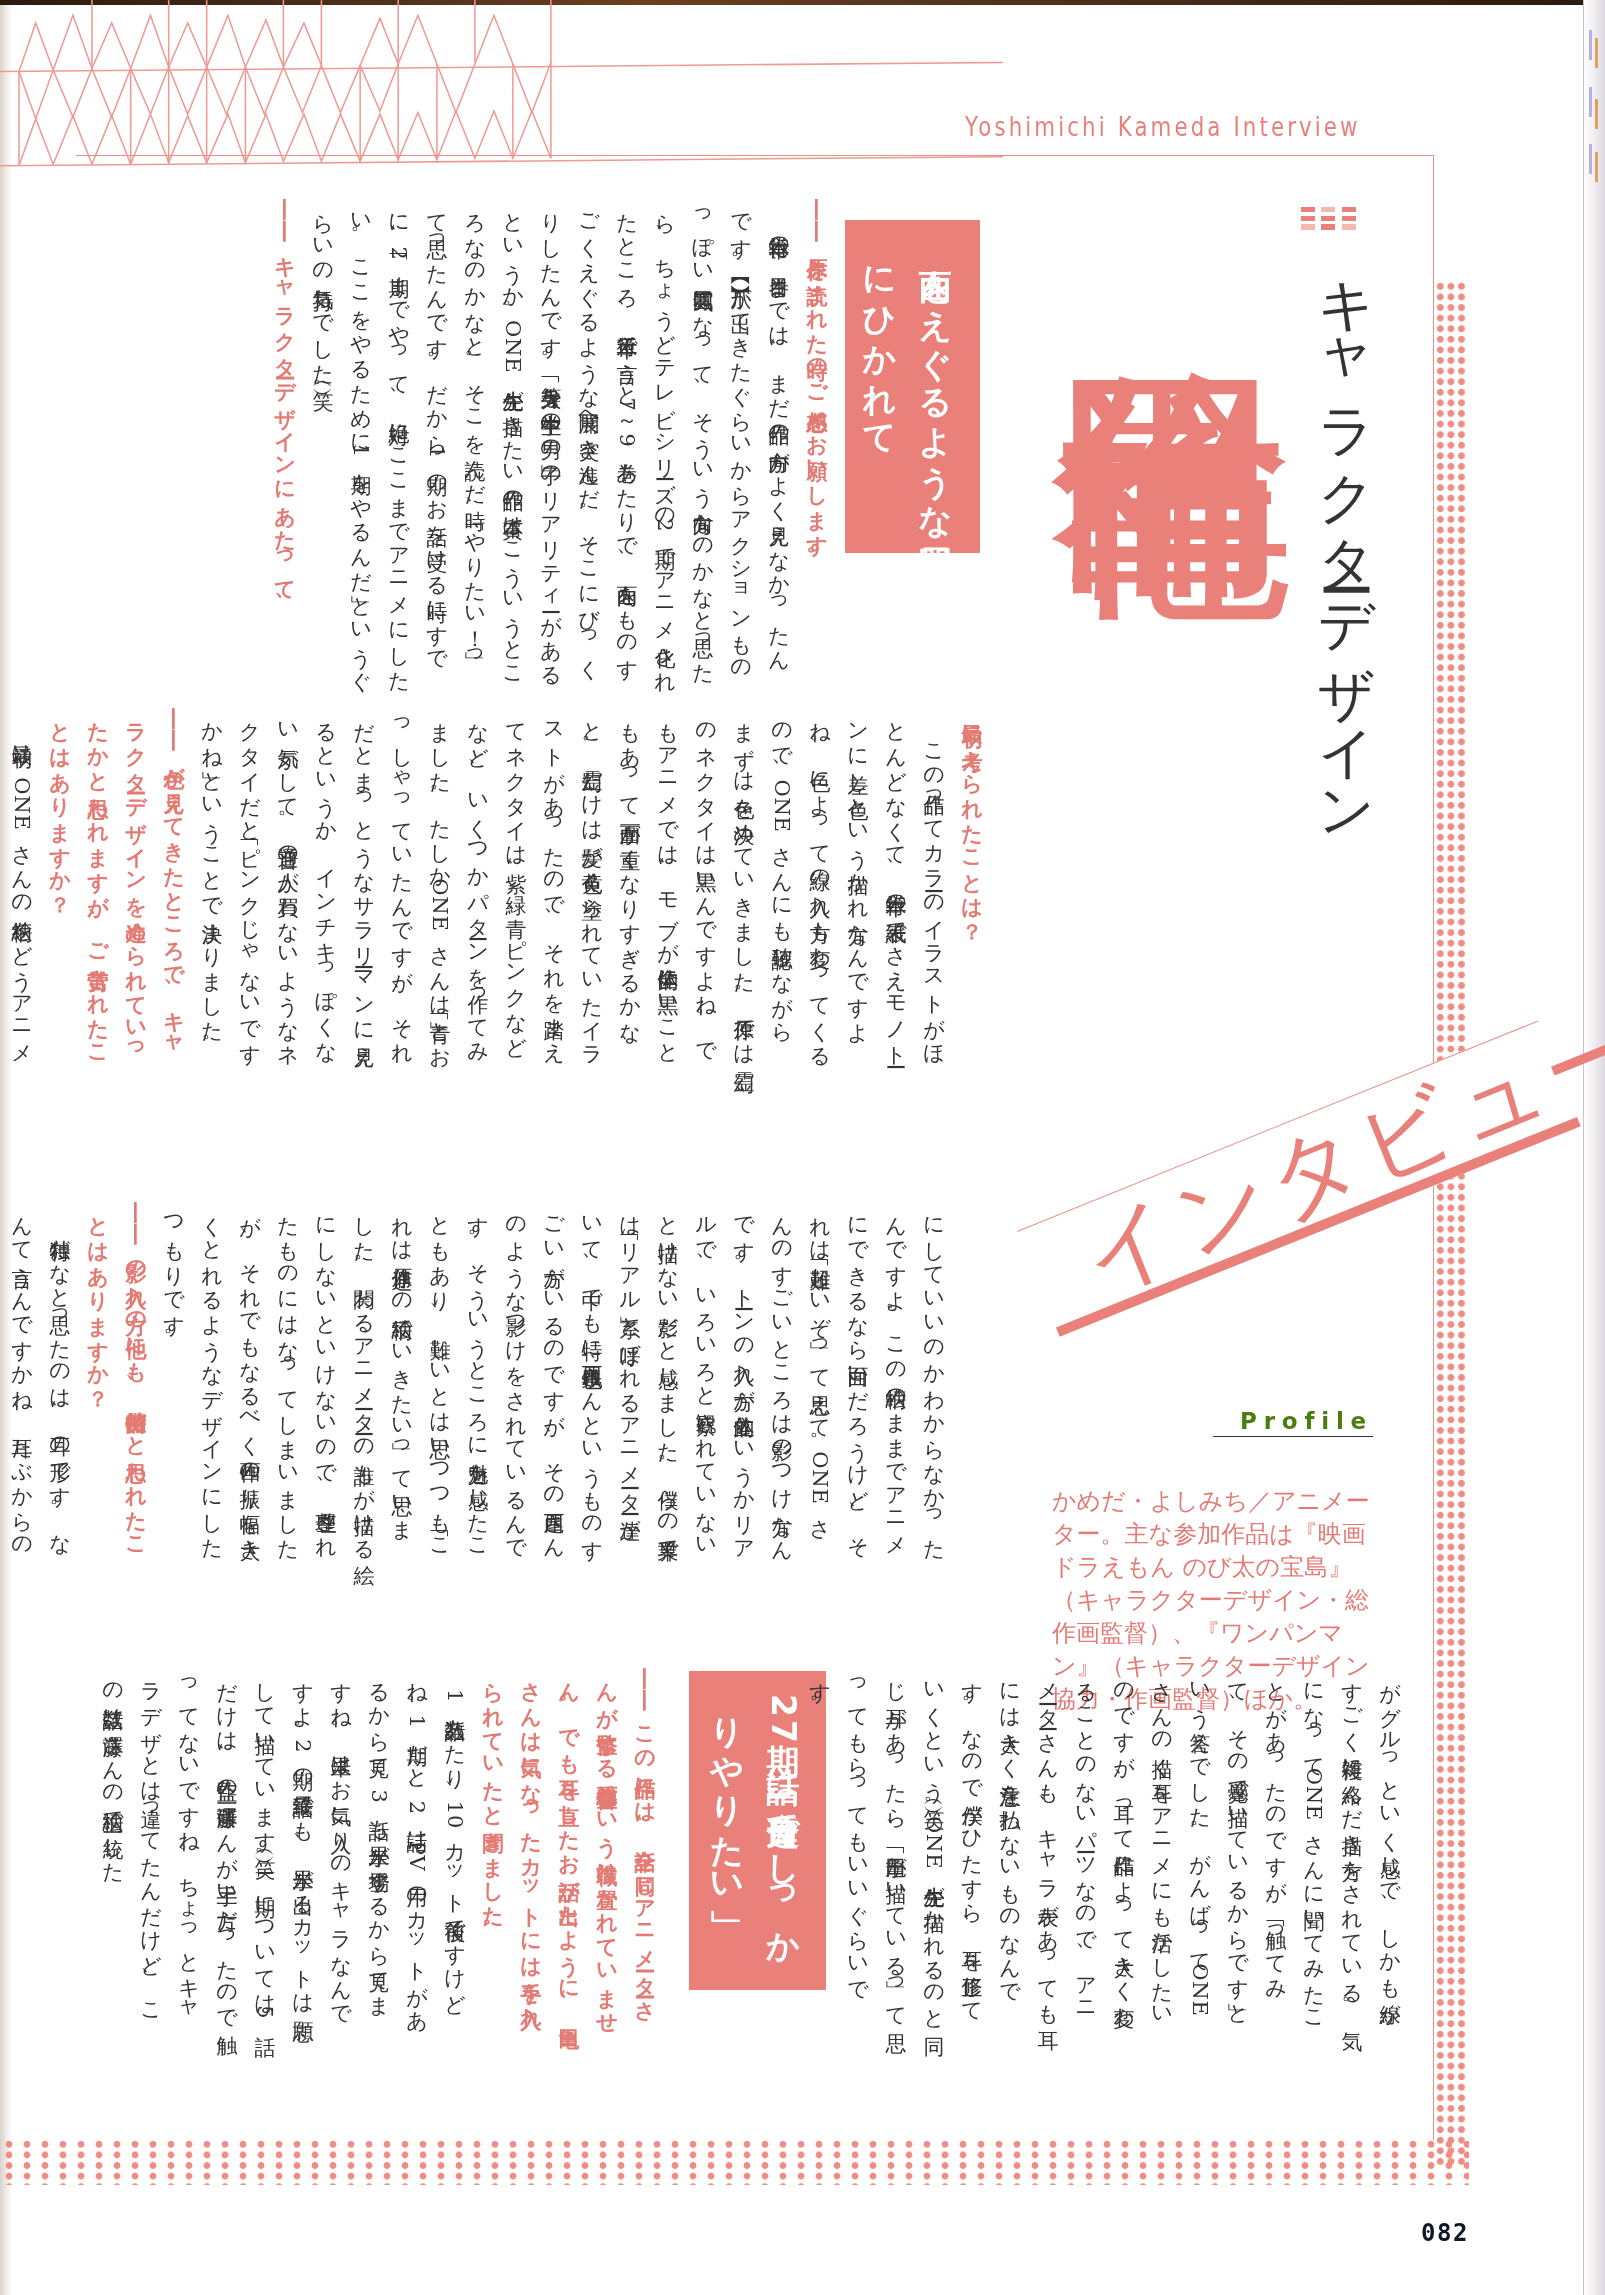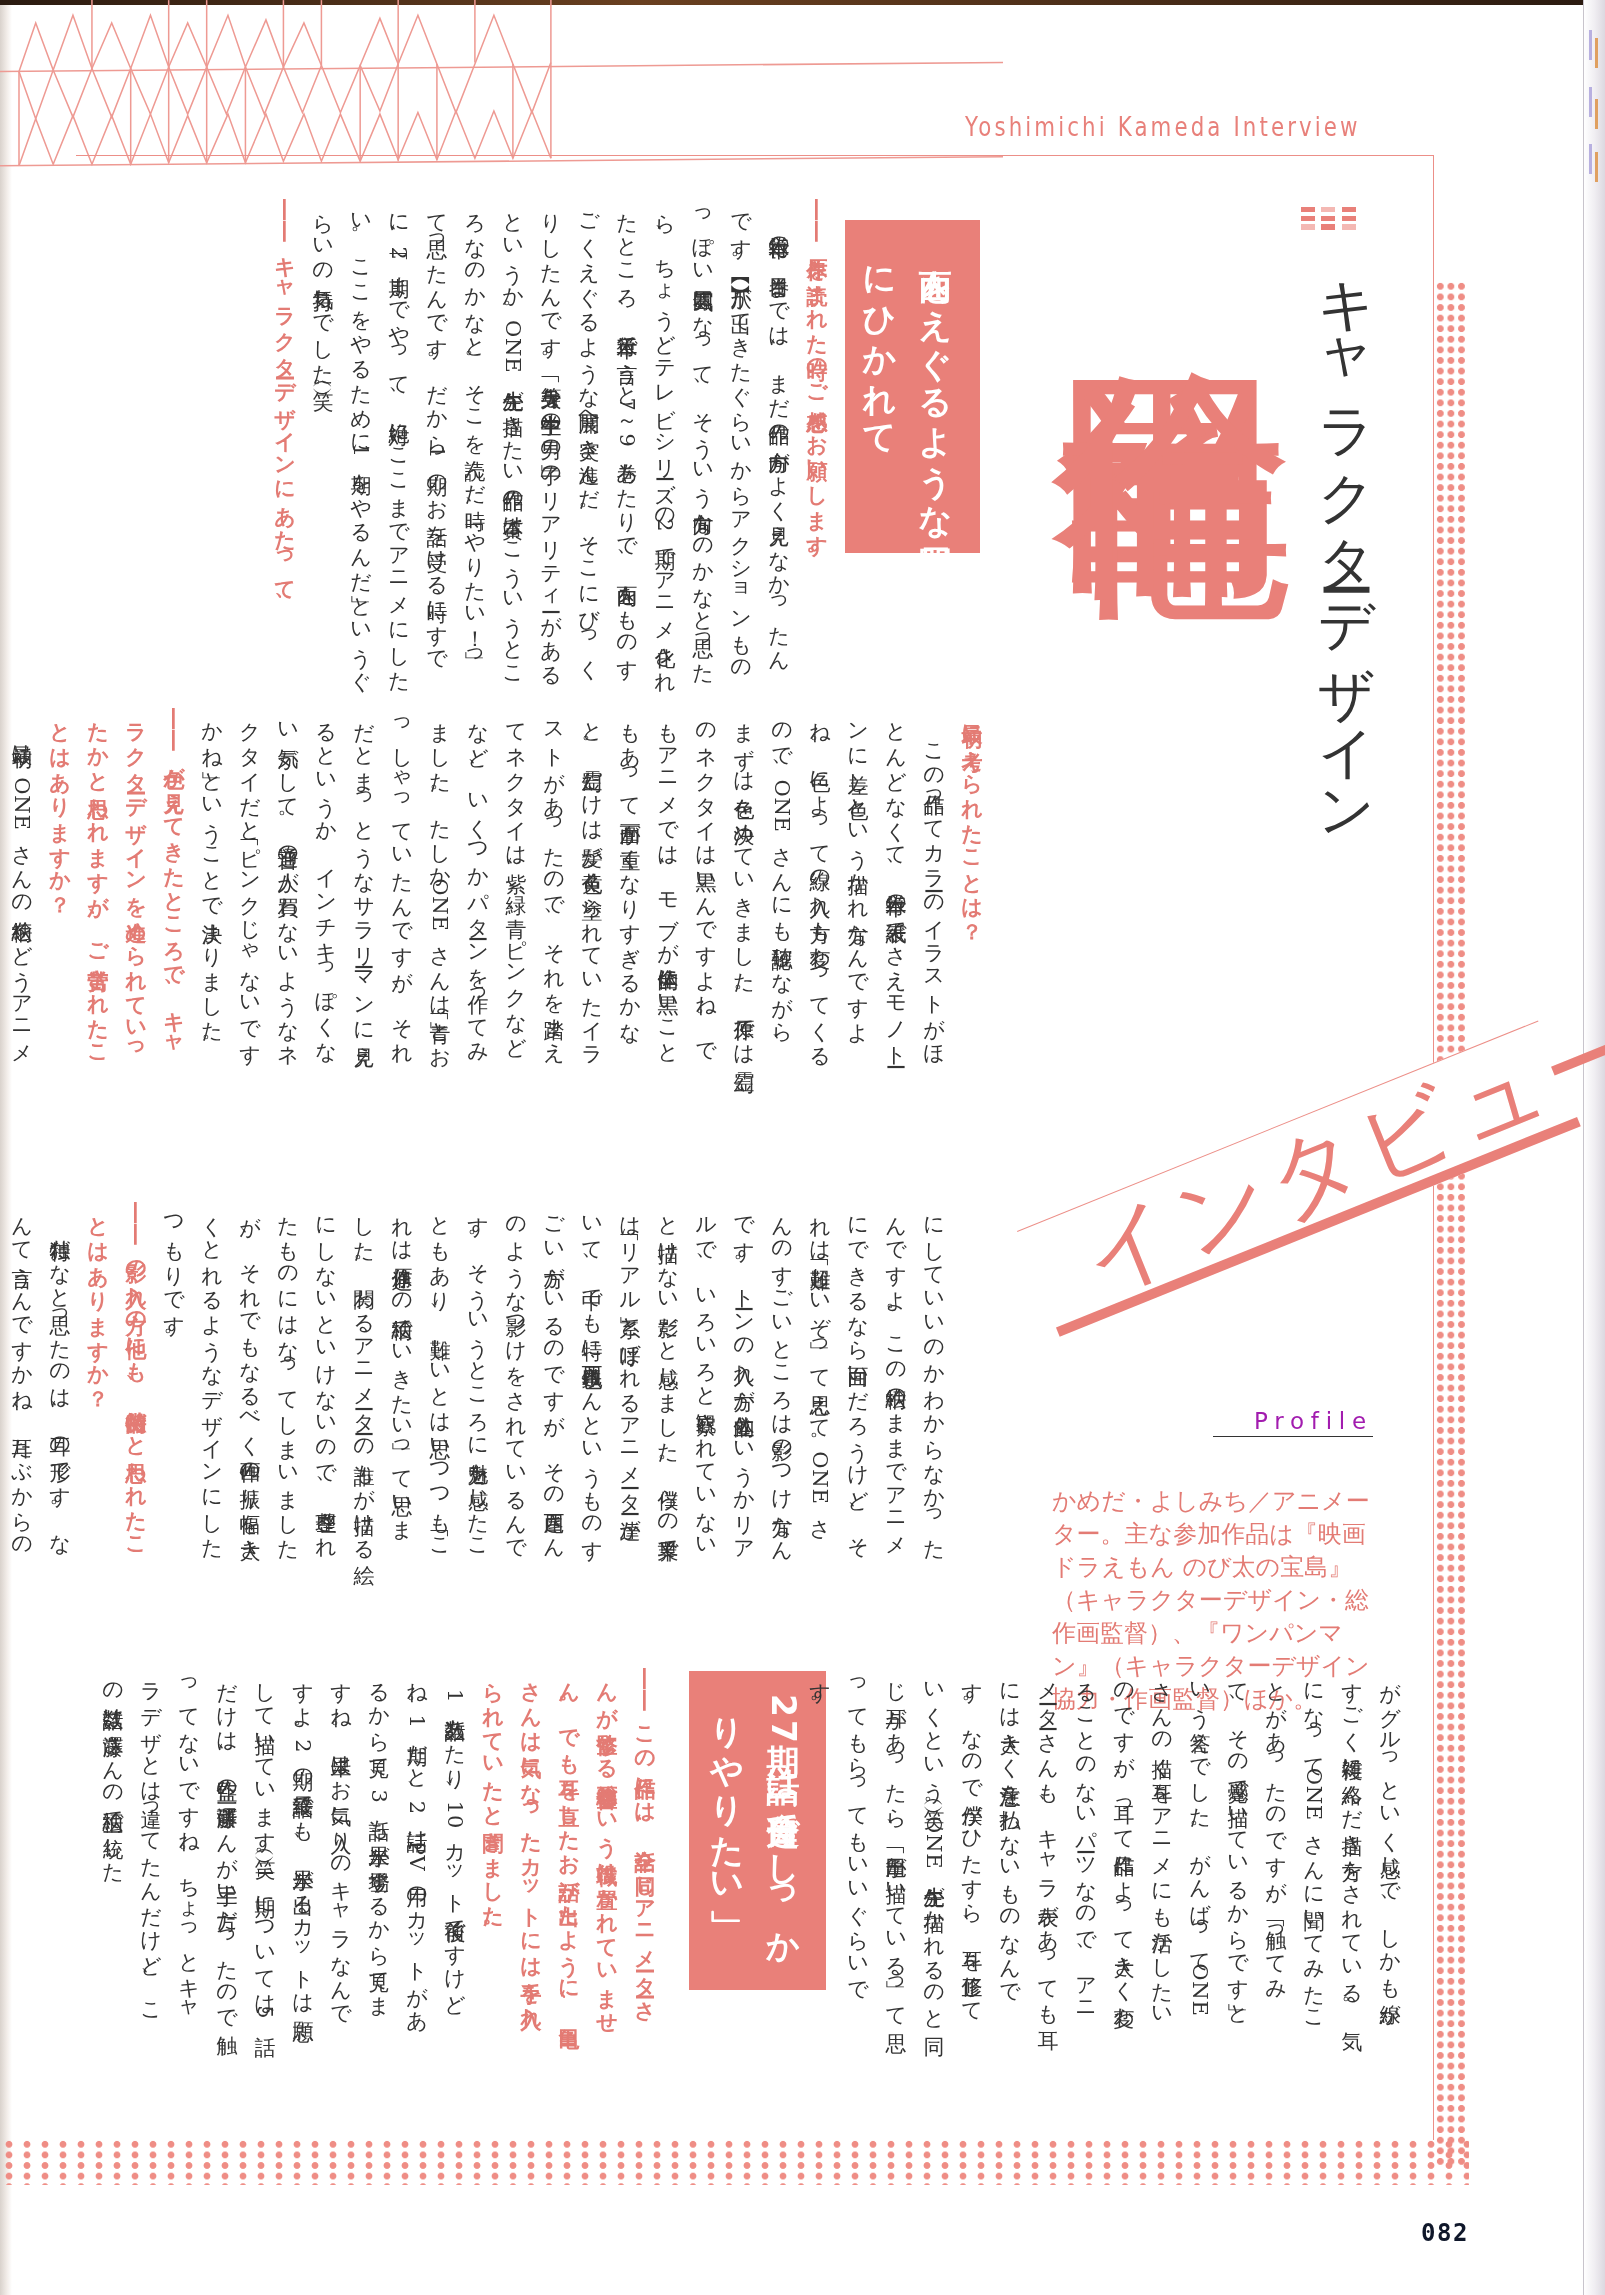--- a/index.html
+++ b/index.html
@@ -104,22 +104,22 @@
   }
   .tape-text {
     position: absolute; left: 53px; top: 6px;
     font-family: "DejaVu Serif", serif; font-size: 91px; color: #e98079;
     letter-spacing: 6px; white-space: nowrap; line-height: 99px;
   }
 
   .profile-head {
     position: absolute; left: 1213px; top: 1408px; width: 160px;
     border-bottom: 1.5px solid #333; text-align: right;
-    font-family: "DejaVu Sans", sans-serif; font-size: 23px; font-weight: 400;
-    letter-spacing: 6.8px; color: #a21caf; padding-bottom: 1.5px;
+    font-family: "DejaVu Sans", sans-serif; font-size: 23px; font-weight: 700;
+    letter-spacing: 6.8px; color: #4d7c0f; padding-bottom: 1.5px;
   }
   .profile-text {
     position: absolute; left: 1052px; top: 1485px; width: 327px;
     font-family: "DejaVu Sans", sans-serif; font-size: 24px; line-height: 33px;
     color: #e37b74;
   }
 </style>
 </head>
 <body>
 

